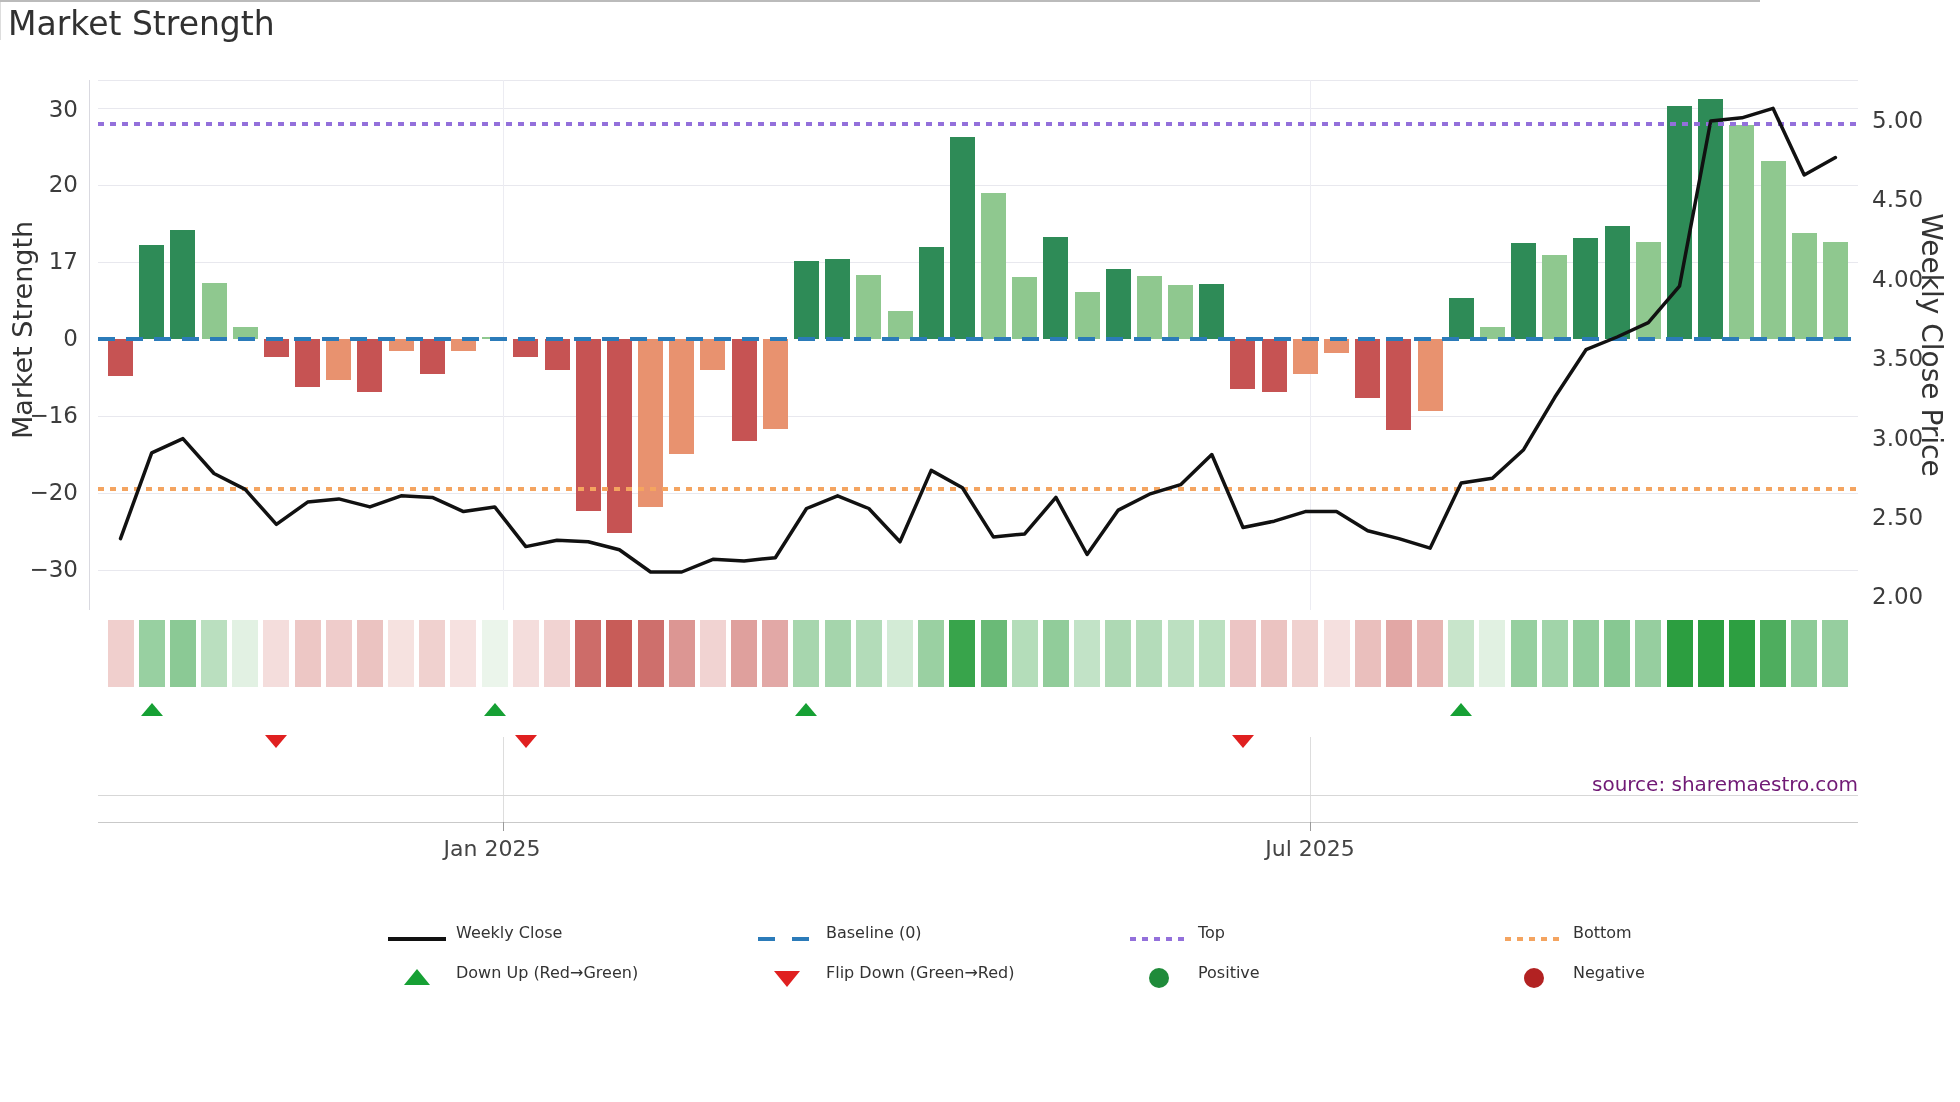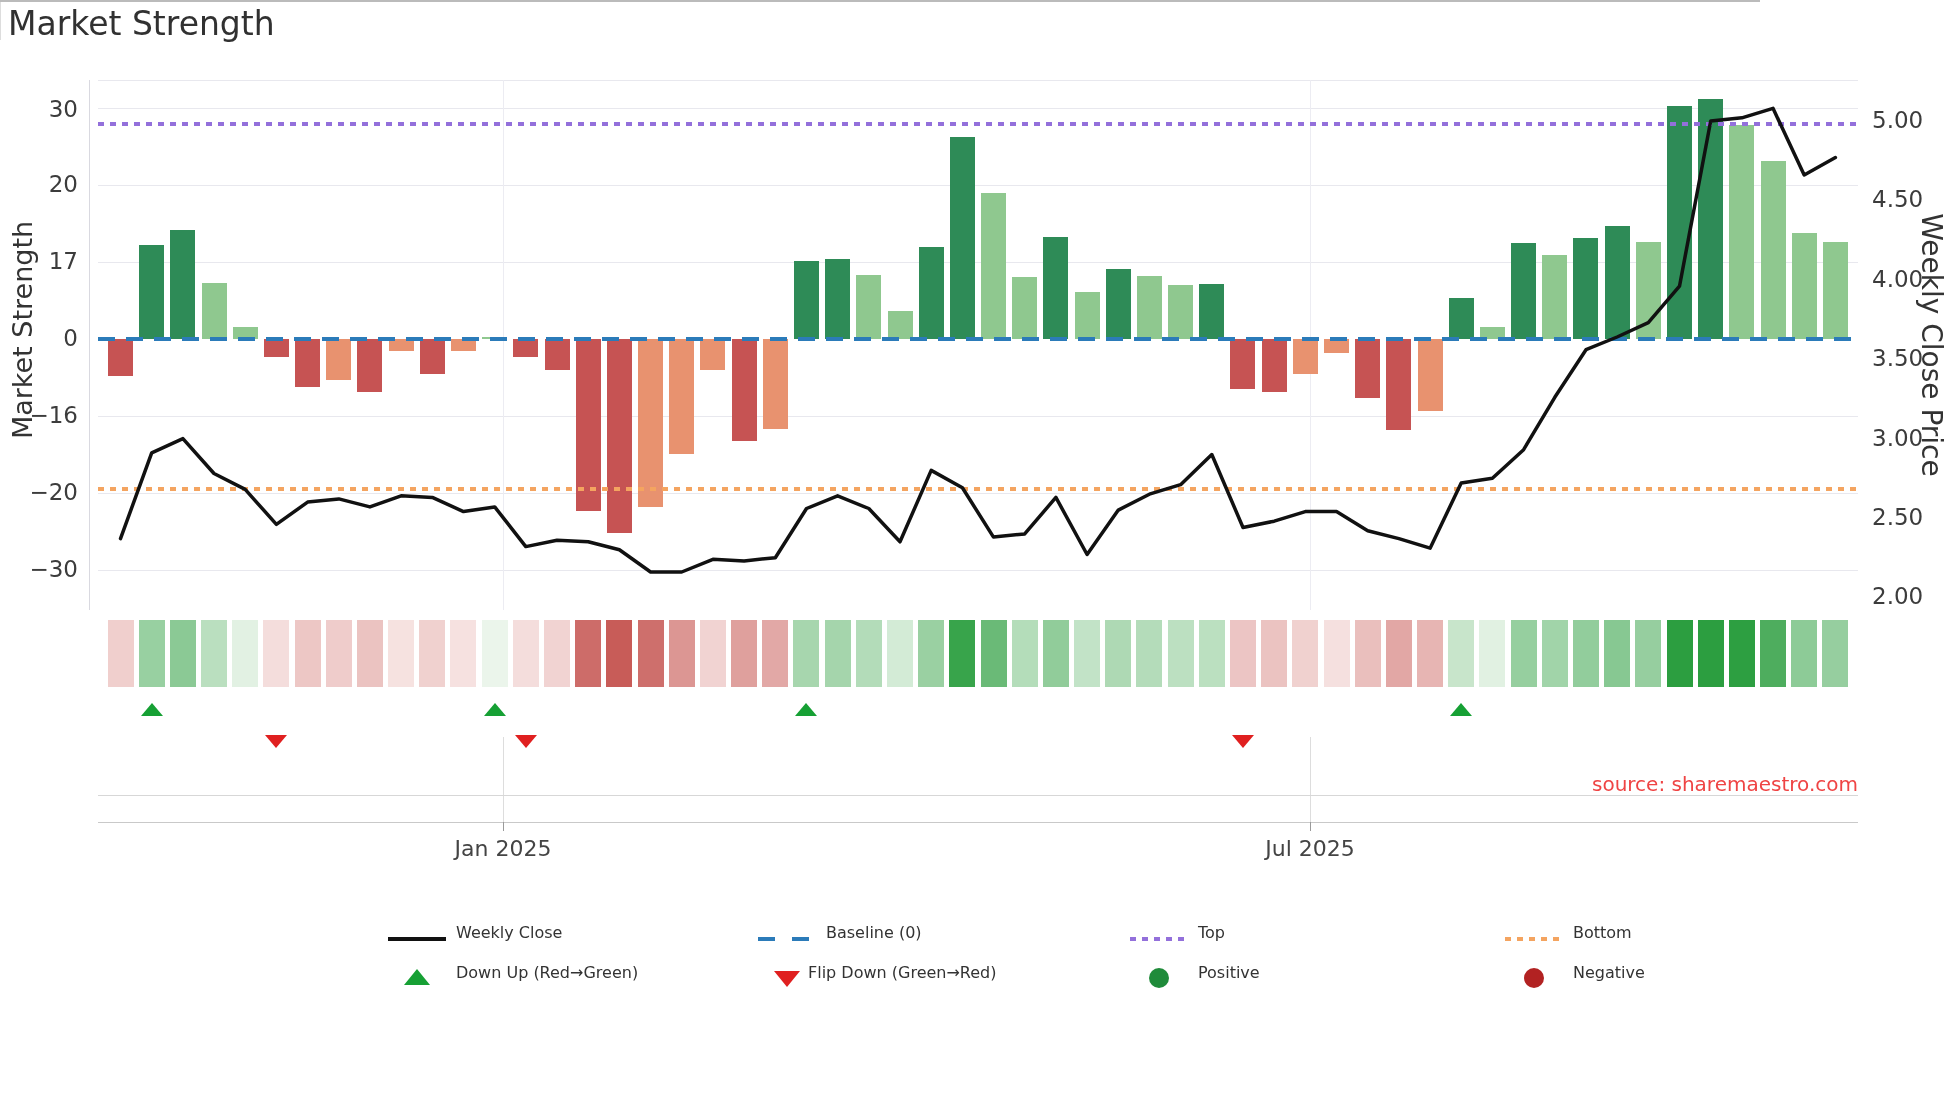--- a/index.html
+++ b/index.html
@@ -24,21 +24,21 @@
     background:repeating-linear-gradient(90deg,#9370db 0 6px,transparent 6px 12px);}
   #bottomline{top:487px;height:4px;
     background:repeating-linear-gradient(90deg,#f4a460 0 6px,transparent 6px 12px);}
   .tri-up{width:0;height:0;border-left:11px solid transparent;border-right:11px solid transparent;
           border-bottom:13px solid #16a034;position:absolute;}
   .tri-down{width:0;height:0;border-left:11px solid transparent;border-right:11px solid transparent;
             border-top:13px solid #e02020;position:absolute;}
   .hrule{position:absolute;left:98px;width:1760px;height:1px;background:#d7d7d7;}
   .xtick-label{position:absolute;transform:translateX(-50%);font-size:22px;color:#444;top:836px;}
   .xtick-mark{position:absolute;width:1px;height:9px;top:822px;background:#9a9a9a;}
-  #source-credit{position:absolute;right:102px;top:772px;font-size:20px;color:#ef4444;}
+  #source-credit{position:absolute;right:102px;top:772px;font-size:20px;color:#701a75;}
   .legend-label{position:absolute;font-size:16px;color:#333;white-space:nowrap;}
   .legend-swatch{position:absolute;width:58px;height:22px;}
   svg#price-line{position:absolute;left:0;top:0;pointer-events:none;}
 </style>
 </head>
 <body>
 
 <div id="canvas">
   <div id="chart-title">Market Strength</div>
   <div id="left-axis-title" class="axis-title">Market Strength</div>
@@ -206,21 +206,21 @@
       <div class="ytick-r" style="top: 107px;">5.00</div>
       <div class="ytick-r" style="top: 186.4px;">4.50</div>
       <div class="ytick-r" style="top: 265.8px;">4.00</div>
       <div class="ytick-r" style="top: 345.2px;">3.50</div>
       <div class="ytick-r" style="top: 424.6px;">3.00</div>
       <div class="ytick-r" style="top: 504px;">2.50</div>
       <div class="ytick-r" style="top: 583.4px;">2.00</div>
     </div>
   <div id="xtick-layer">
       <div class="xtick-mark" style="left: 503px;"></div>
-      <div class="xtick-label" style="left: 503px;">Jan 2025</div>
+      <div class="xtick-label" style="left: 492px;">Jan 2025</div>
       <div class="xtick-mark" style="left: 1310px;"></div>
       <div class="xtick-label" style="left: 1310px;">Jul 2025</div>
     </div>
 
   <div id="source-credit">source: sharemaestro.com</div>
   <div id="legend-layer">
       <div class="legend-swatch" style="left: 388px; top: 927px;">
         <div style="position: absolute; left: 0px; top: 10px; width: 58px; height: 3.5px; background: rgb(17, 17, 17);"></div>
       </div>
       <div class="legend-label" style="left: 456px; top: 923px;">Weekly Close</div>
@@ -236,21 +236,21 @@
         <div style="position: absolute; left: 0px; top: 10px; width: 58px; height: 3.5px; background: repeating-linear-gradient(90deg, rgb(244, 164, 96) 0px, rgb(244, 164, 96) 6px, transparent 6px, transparent 12px);"></div>
       </div>
       <div class="legend-label" style="left: 1573px; top: 923px;">Bottom</div>
       <div class="legend-swatch" style="left: 388px; top: 967px;">
         <div style="position: absolute; left: 16px; top: 2px; width: 0px; height: 0px; border-left: 13px solid transparent; border-right: 13px solid transparent; border-bottom: 16px solid rgb(22, 160, 52);"></div>
       </div>
       <div class="legend-label" style="left: 456px; top: 963px;">Down Up (Red→Green)</div>
       <div class="legend-swatch" style="left: 758px; top: 967px;">
         <div style="position: absolute; left: 16px; top: 4px; width: 0px; height: 0px; border-left: 13px solid transparent; border-right: 13px solid transparent; border-top: 16px solid rgb(224, 32, 32);"></div>
       </div>
-      <div class="legend-label" style="left: 808px; top: 963px; text-align: center;">Flip Down (Green→Red)</div>
+      <div class="legend-label" style="left: 826px; top: 963px; text-align: center;">Flip Down (Green→Red)</div>
       <div class="legend-swatch" style="left: 1130px; top: 967px;">
         <div style="position: absolute; left: 19px; top: 1px; width: 20px; height: 20px; border-radius: 50%; background: rgb(31, 139, 58);"></div>
       </div>
       <div class="legend-label" style="left: 1198px; top: 963px;">Positive</div>
       <div class="legend-swatch" style="left: 1505px; top: 967px;">
         <div style="position: absolute; left: 19px; top: 1px; width: 20px; height: 20px; border-radius: 50%; background: rgb(178, 34, 34);"></div>
       </div>
       <div class="legend-label" style="left: 1573px; top: 963px;">Negative</div>
     </div>
 </div>

